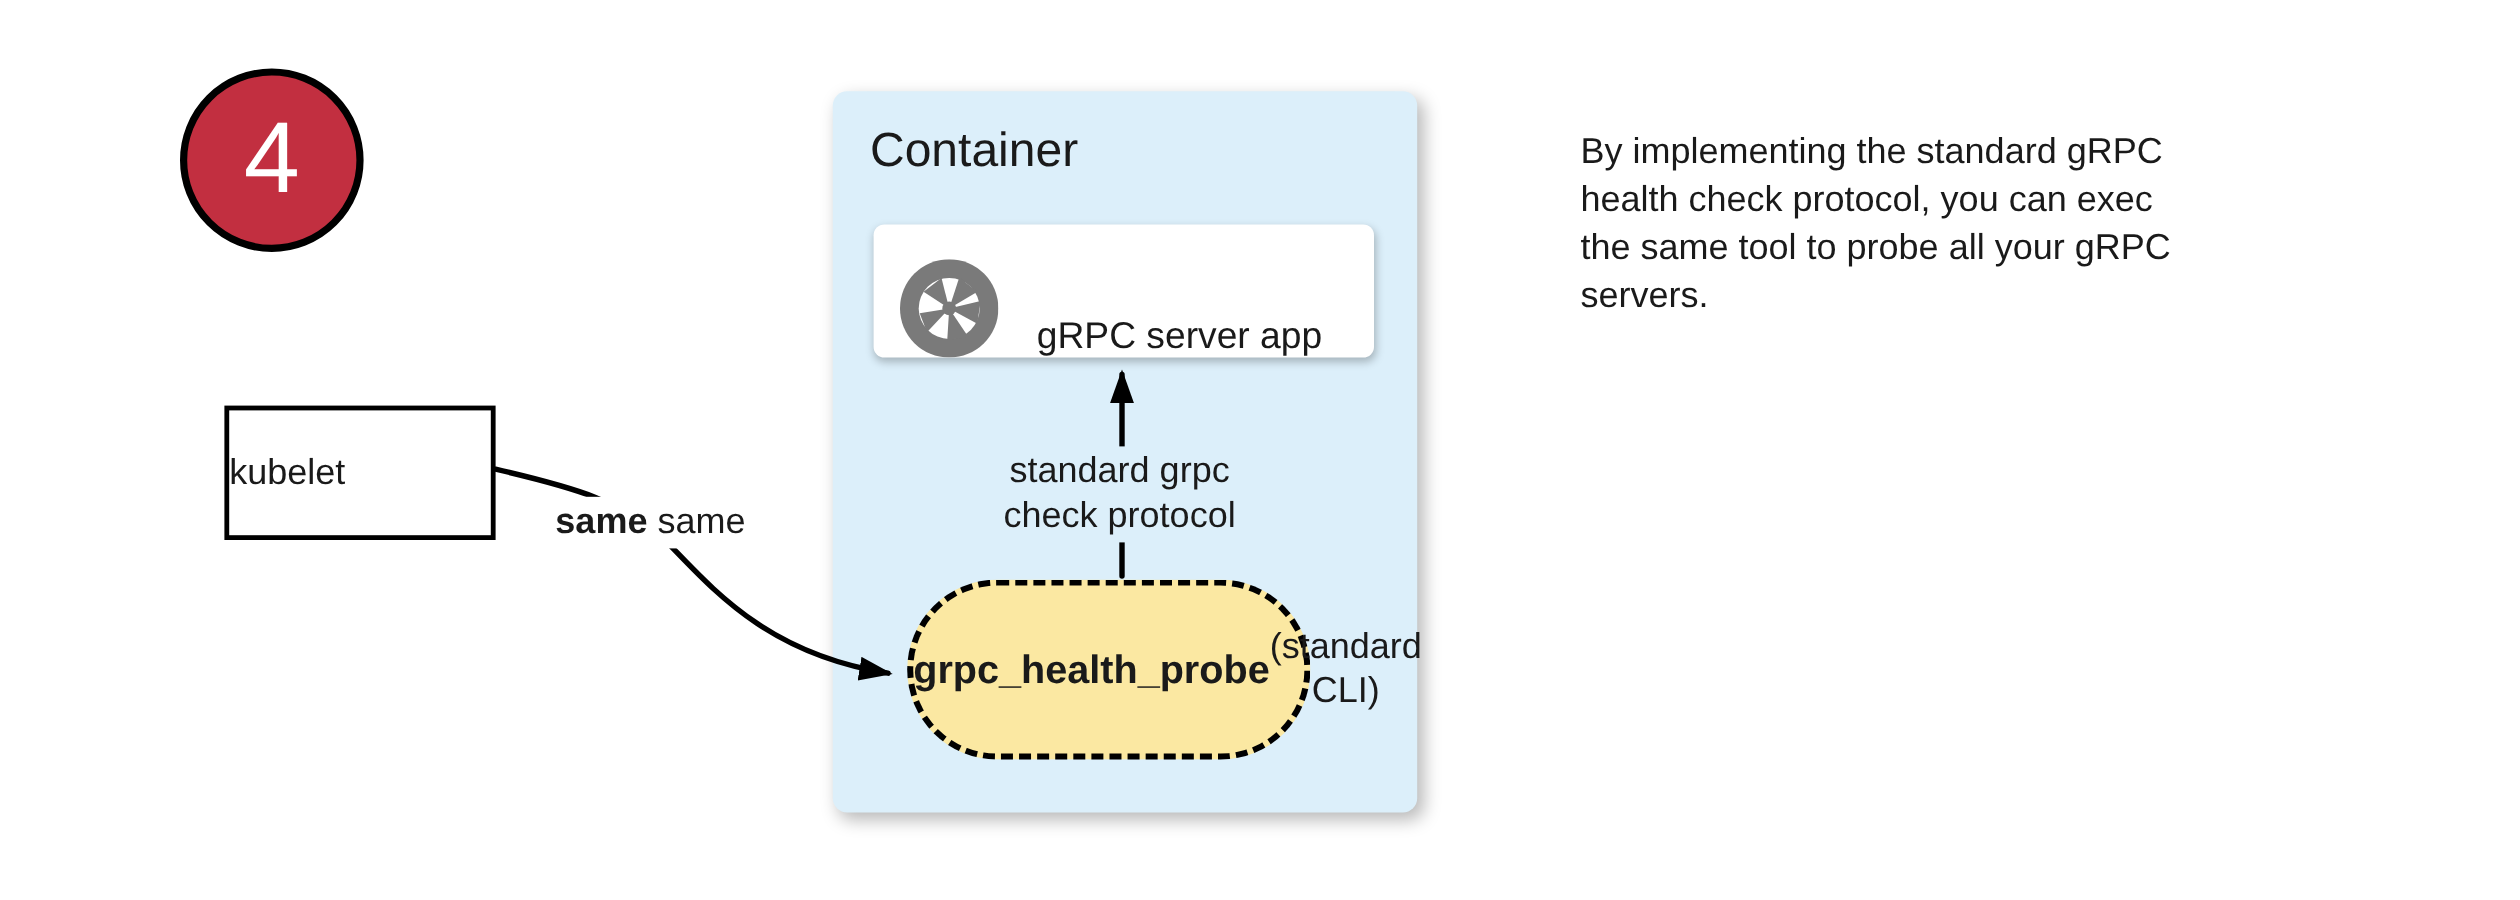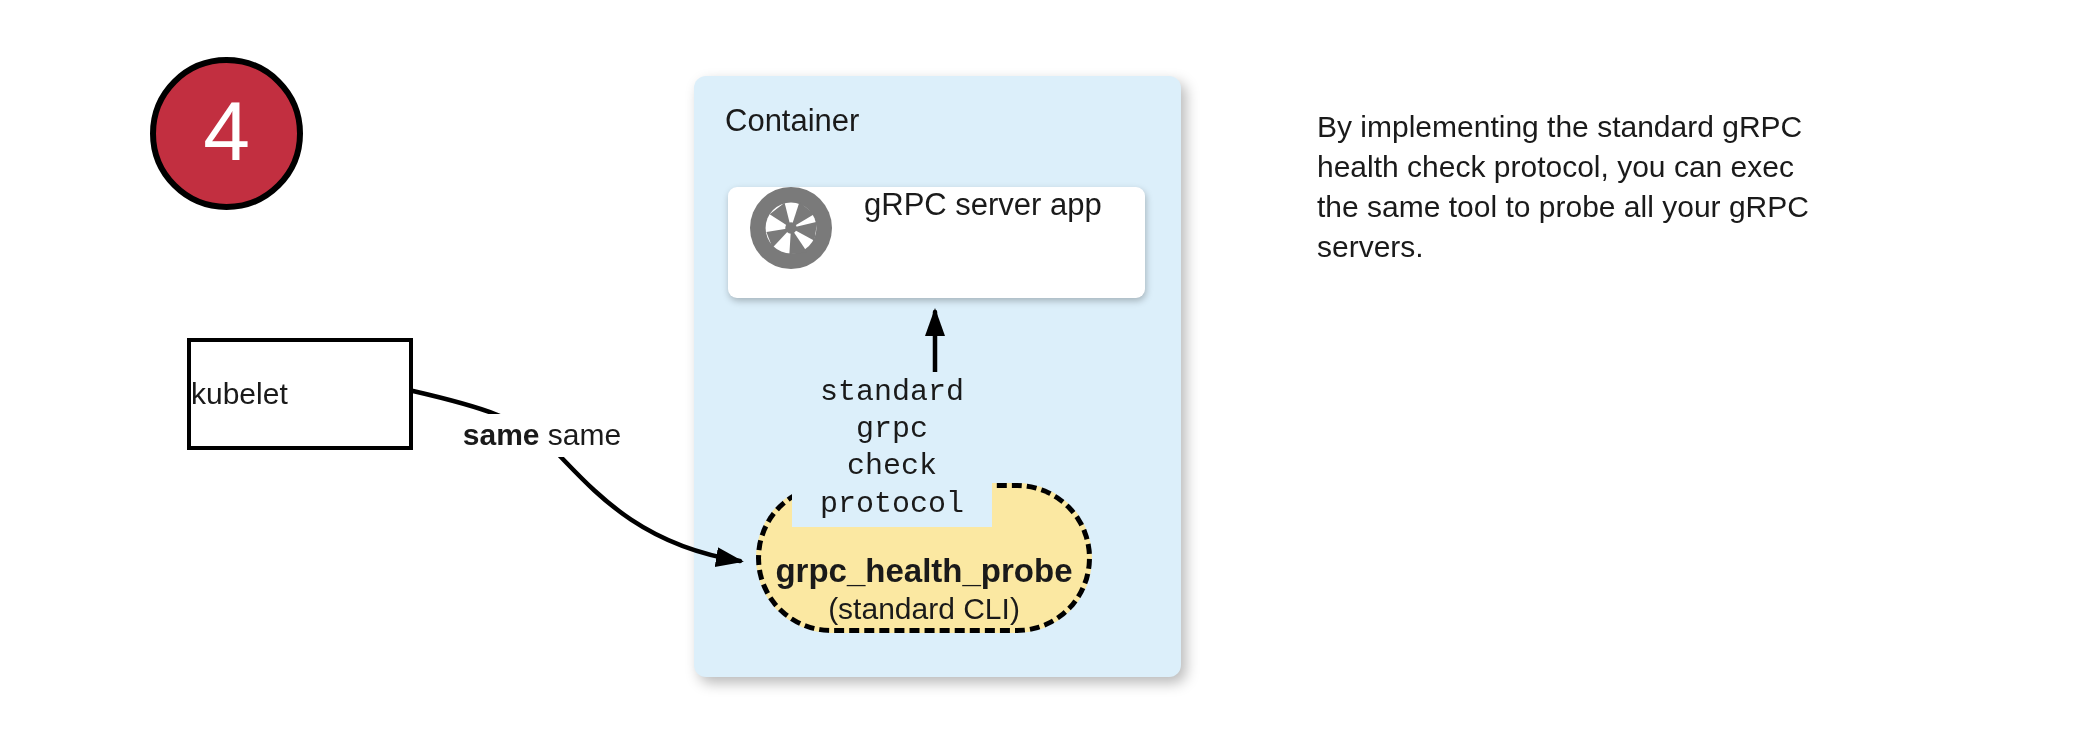--- a/index.html
+++ b/index.html
@@ -30,49 +30,49 @@
     display:flex;align-items:center;
     font-size:30px;
   }
 
   
   .container-box{
     position:absolute;left:694px;top:76px;width:487px;height:601px;
     background:var(--container-blue);border-radius:12px;
     box-shadow:5px 6px 14px rgba(0,0,0,0.28);
   }
-  .container-title{position:absolute;left:31px;top:27px;font-size:31px;}
+  .container-title{position:absolute;left:31px;top:27px;font-size:40px;}
 
   
   .server-box{
     position:absolute;left:728px;top:187px;width:417px;height:111px;
     background:#fff;border-radius:9px;
     box-shadow:1px 3px 7px rgba(0,0,0,0.25);
-    display:flex;align-items:flex-start;gap:32px;padding-left:22px;
+    display:flex;align-items:flex-end;gap:32px;padding-left:22px;
   }
   .server-label{font-size:31px;}
   .aperture{width:82px;height:82px;flex:0 0 auto;}
 
   
   .probe-pill{
     position:absolute;left:756px;top:483px;width:336px;height:150px;
     background:var(--probe-yellow);border:5px dashed #000;border-radius:78px;
-    display:flex;flex-direction:column;align-items:center;justify-content:flex-end;
+    display:flex;align-items:center;justify-content:flex-start;
     text-align:center;line-height:1.22;
   }
   .probe-title{font-size:33px;font-weight:bold;}
   .probe-sub{font-size:30px;}
 
   
   svg.arrows{position:absolute;left:0;top:0;width:2100px;height:750px;pointer-events:none;}
 
   
   .edge-label{position:absolute;font-size:30px;text-align:center;line-height:1.24;}
   .exec-label{left:449px;top:414px;width:186px;background:#ffffff;padding:2px 0 4px;}
-  .proto-label{left:792px;top:372px;width:200px;background:var(--container-blue);padding:2px 0 4px;font-family:Liberation Mono, monospace;}
+  .proto-label{left:833px;top:372px;width:200px;background:var(--container-blue);padding:2px 0 4px;}
 
   
   .note{
     position:absolute;left:1317px;top:107px;width:510px;
     font-size:30px;line-height:40px;
   }
 </style>
 </head>
 <body>
 

